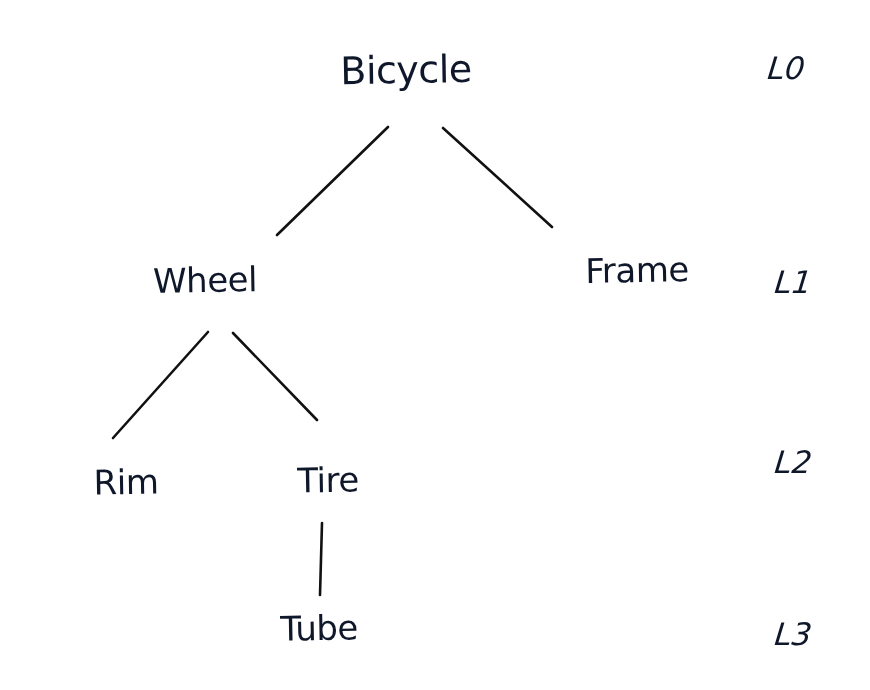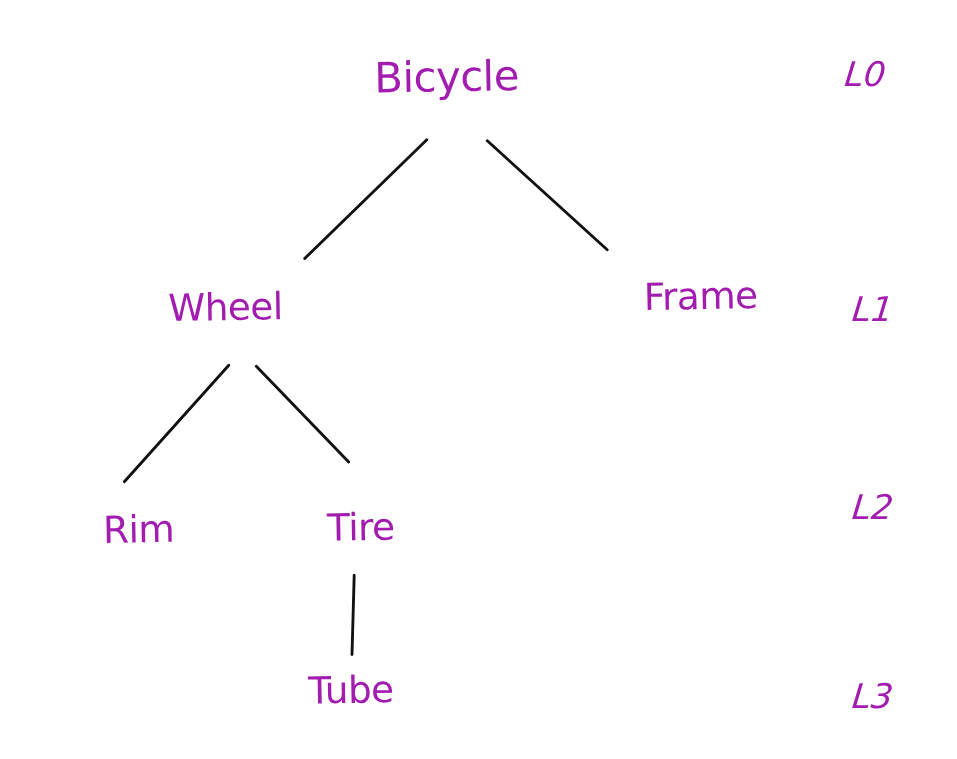--- a/index.html
+++ b/index.html
@@ -7,21 +7,21 @@
     padding: 0;
     background: #ffffff;
   }
   .canvas {
     position: relative;
     width: 870px;
     height: 690px;
     background: #ffffff;
     overflow: hidden;
     font-family: "DejaVu Sans", sans-serif;
-    color: #a21caf;
+    color: #0f172a;
   }
   .edges {
     position: absolute;
     left: 0;
     top: 0;
     width: 870px;
     height: 690px;
   }
   .edge {
     stroke: #111111;

